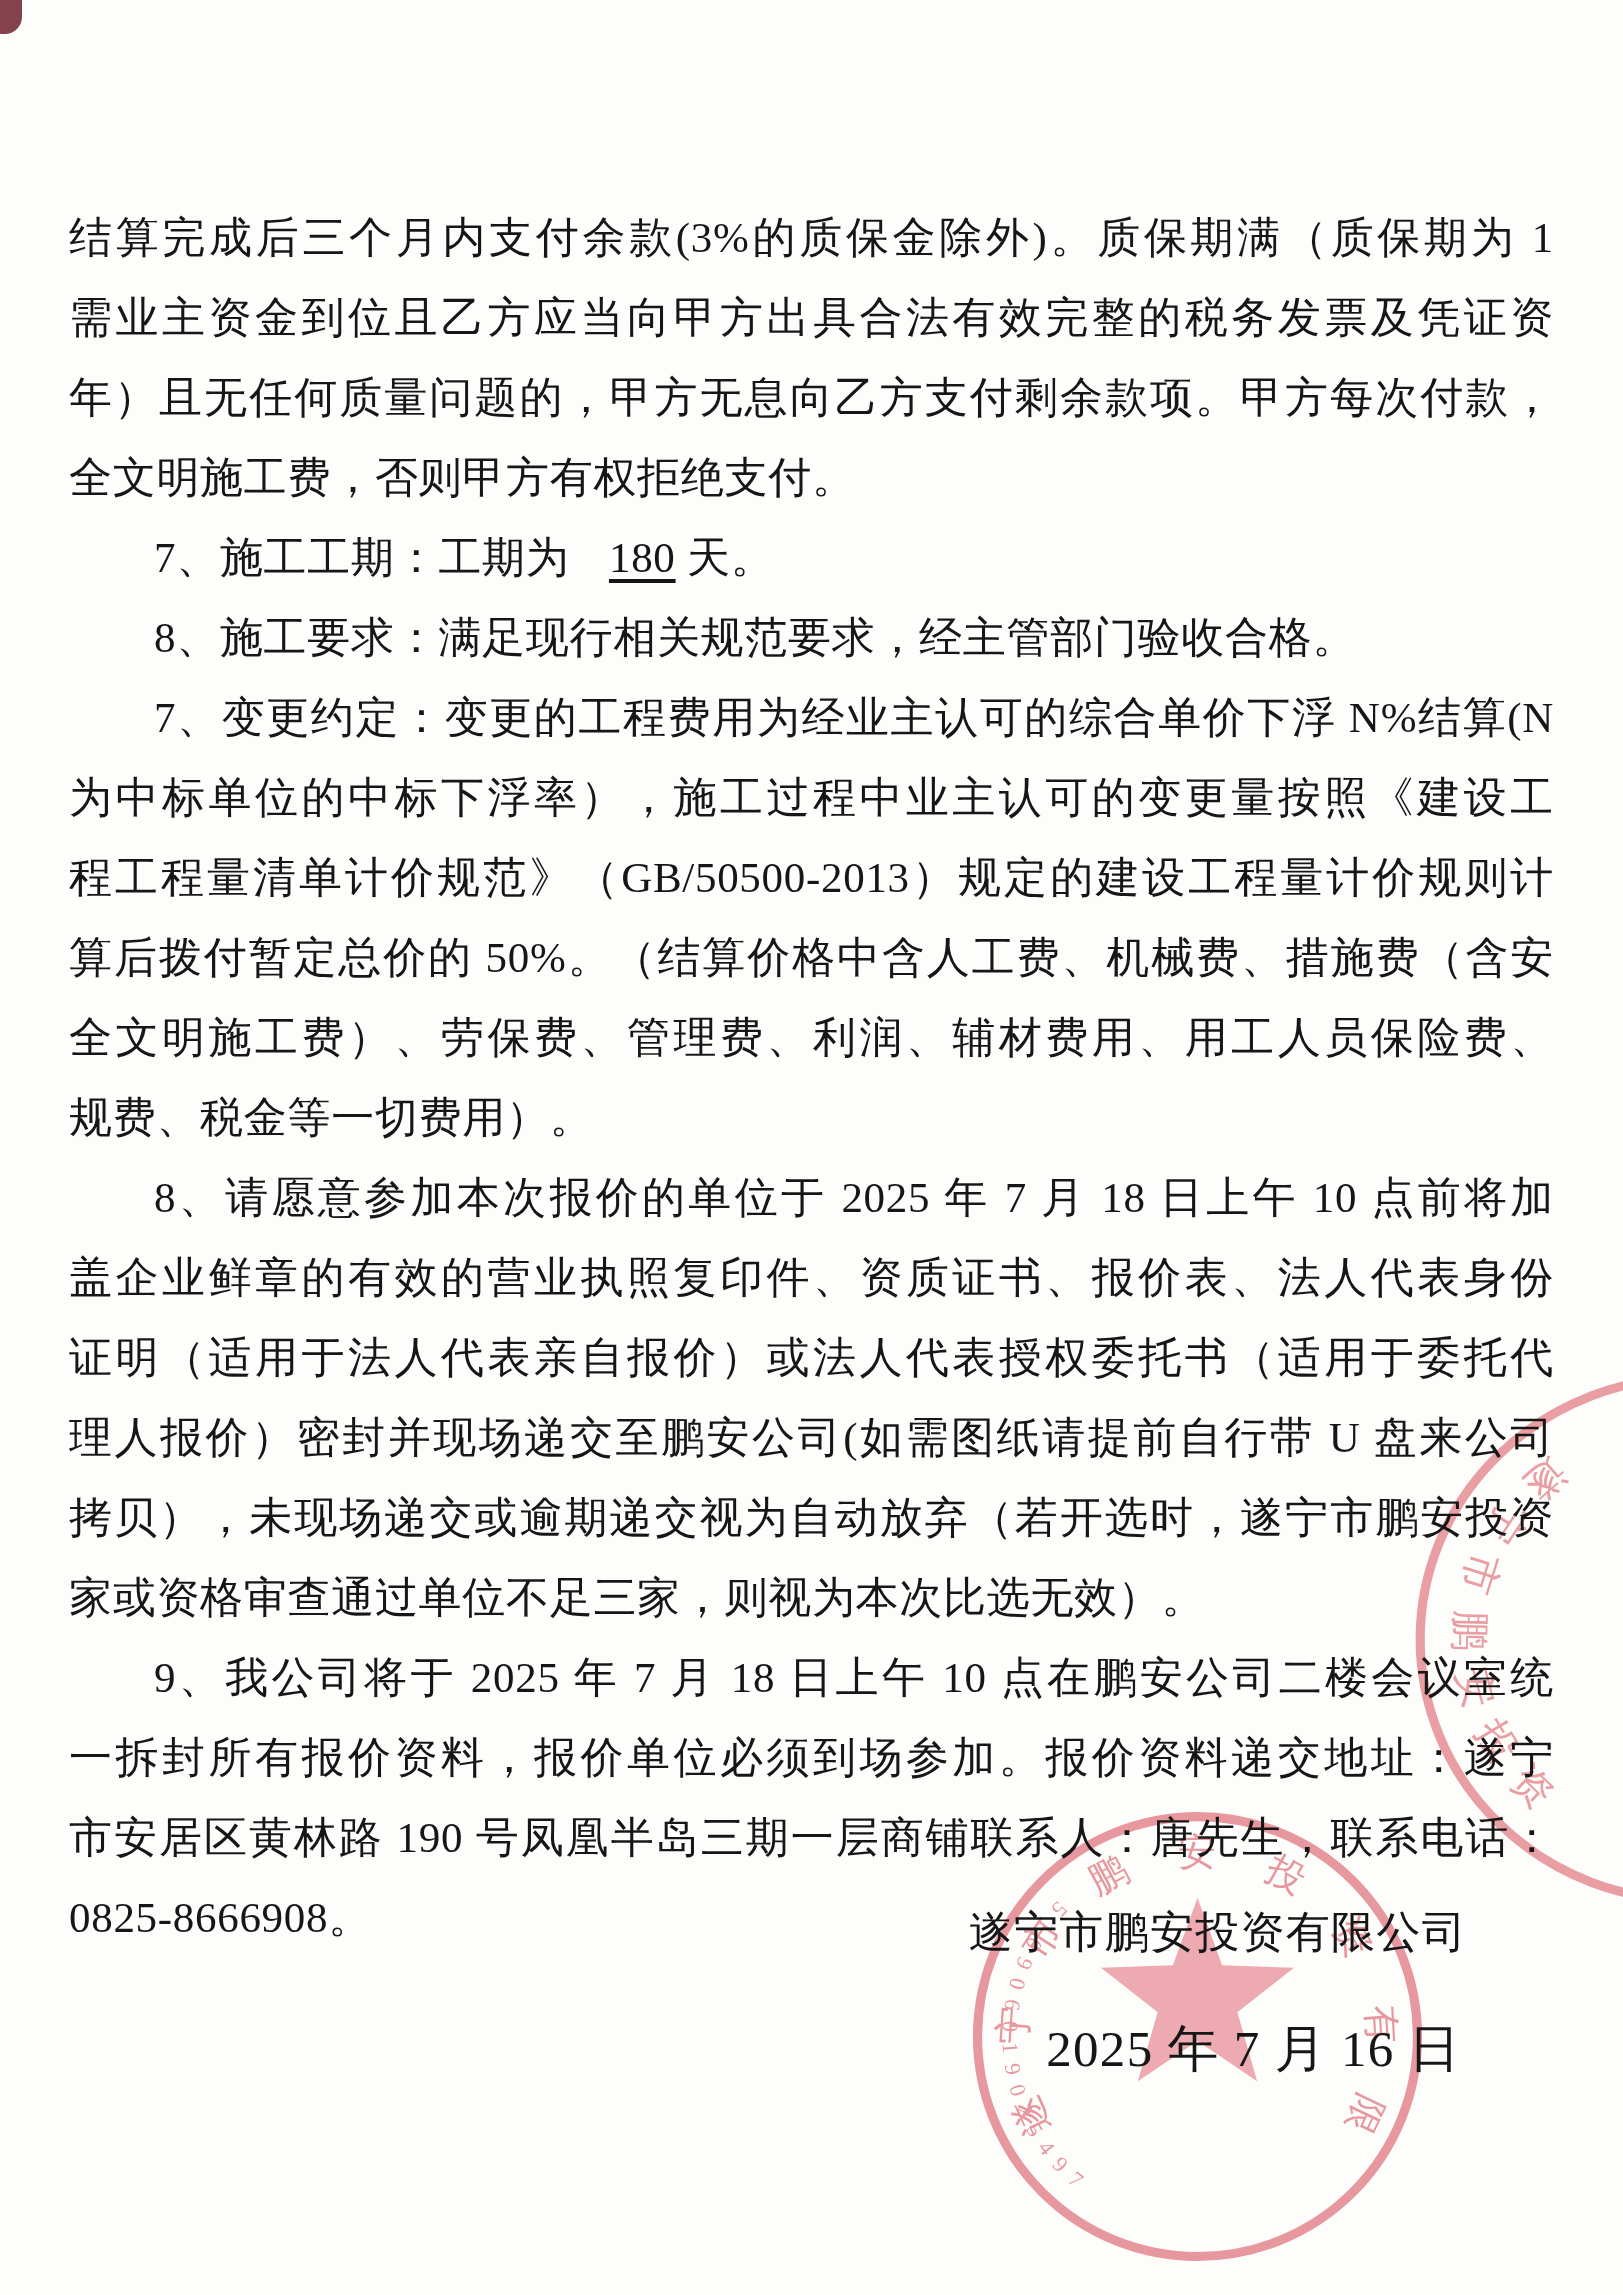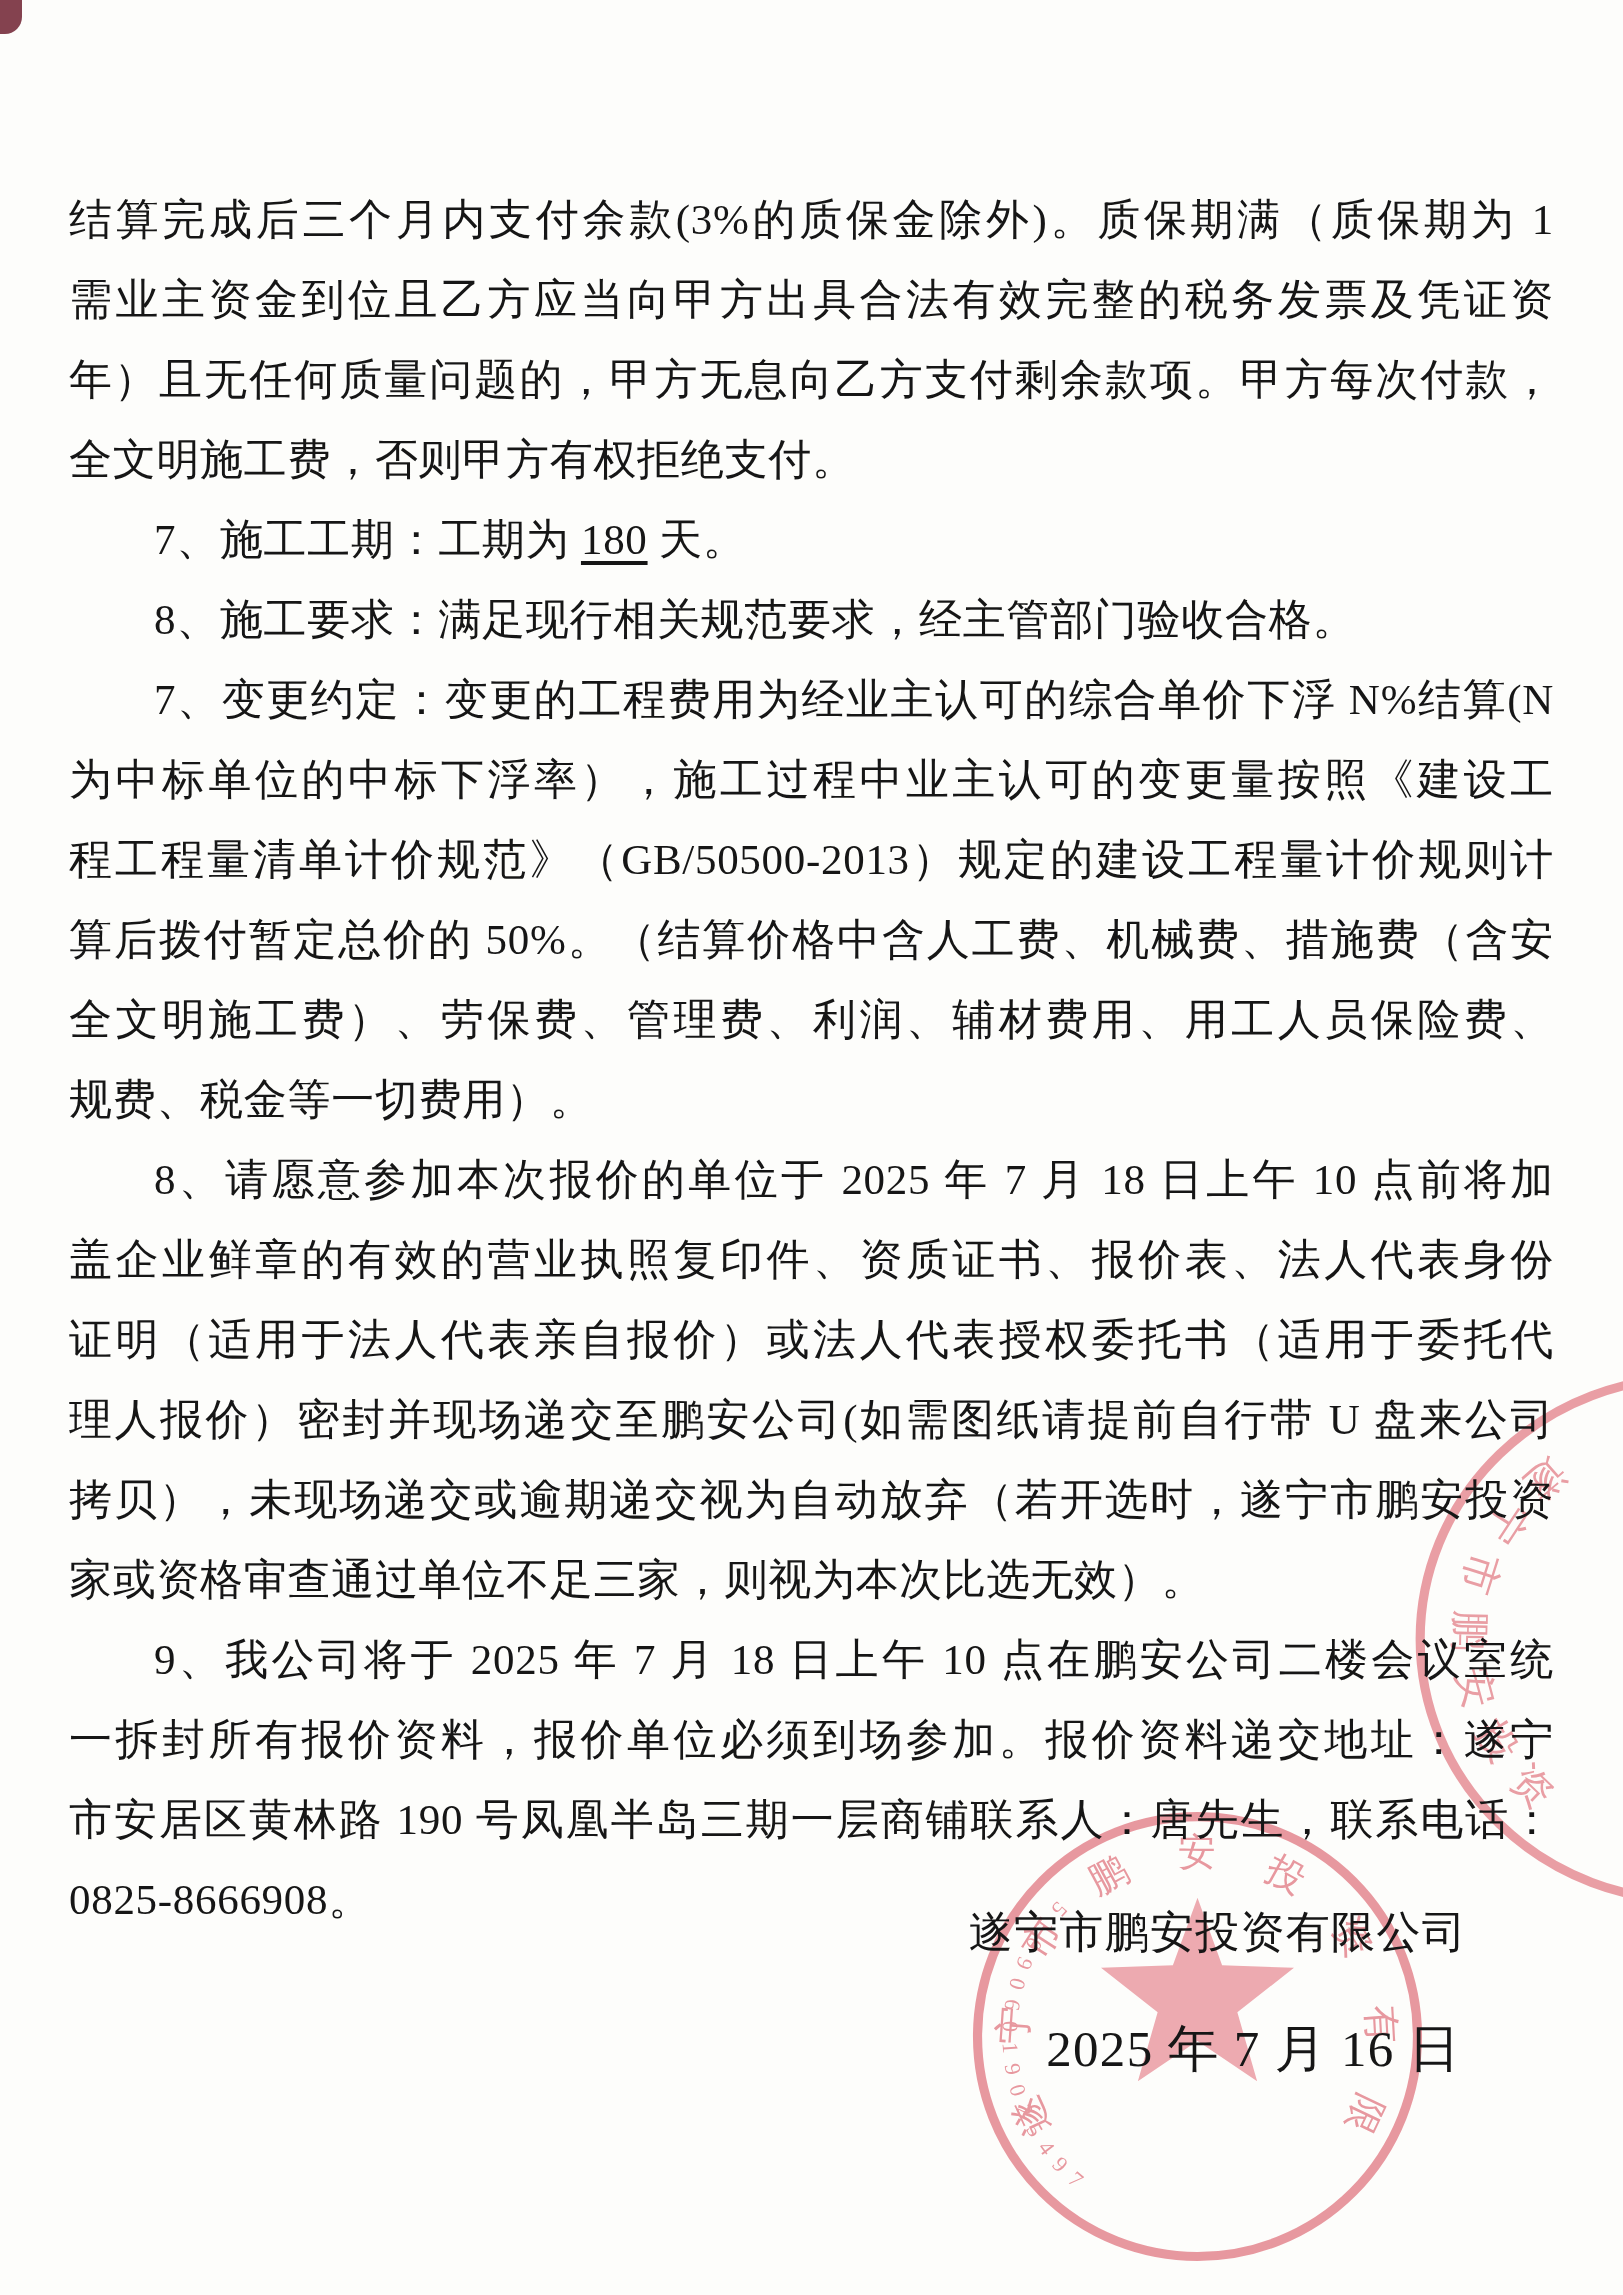--- a/index.html
+++ b/index.html
@@ -9,29 +9,29 @@
     background:#fdfdfb;
     overflow:hidden;
     font-family:"Liberation Serif","DejaVu Serif",serif;
     color:#161616;
   }
   .corner-mark{
     position:absolute;left:0;top:0;width:22px;height:34px;
     background:#6e2130;border-radius:0 0 17px 0;opacity:.85;
   }
   .doc-body{
-    position:absolute;left:69px;top:180px;width:1485px;
+    position:absolute;left:69px;top:198px;width:1485px;
   }
   .line{
     height:80px;line-height:80px;font-size:43px;
     letter-spacing:0.7px;white-space:normal;overflow:hidden;
   }
   .line.fill{text-align:justify;text-align-last:justify;}
   .line.indent{padding-left:85px;}
-  .u{text-decoration:underline;text-underline-offset:6.5px;}
+  .u{text-decoration:underline;text-underline-offset:6.5px;margin-left:28px;}
   .sig-company{
     position:absolute;top:1903px;right:156px;
     font-size:44px;letter-spacing:1.3px;z-index:3;
   }
   .sig-date{
     position:absolute;top:2015px;right:162px;
     font-size:51px;letter-spacing:1.3px;z-index:3;
   }
   .seal{position:absolute;z-index:1;}
   .seal text{font-family:"Liberation Serif","DejaVu Serif",serif;}

